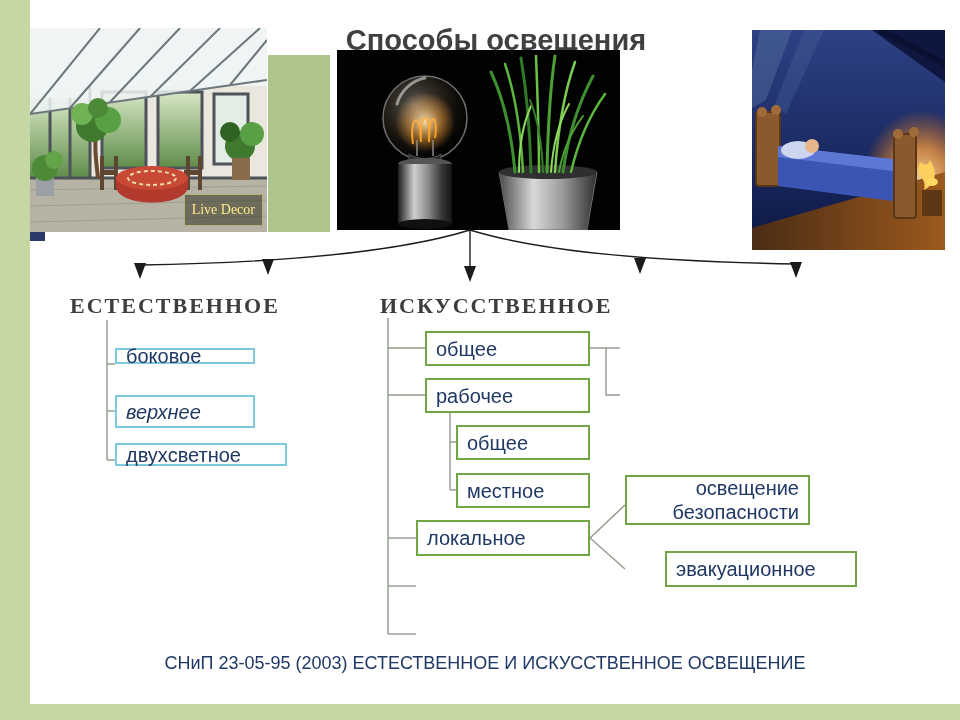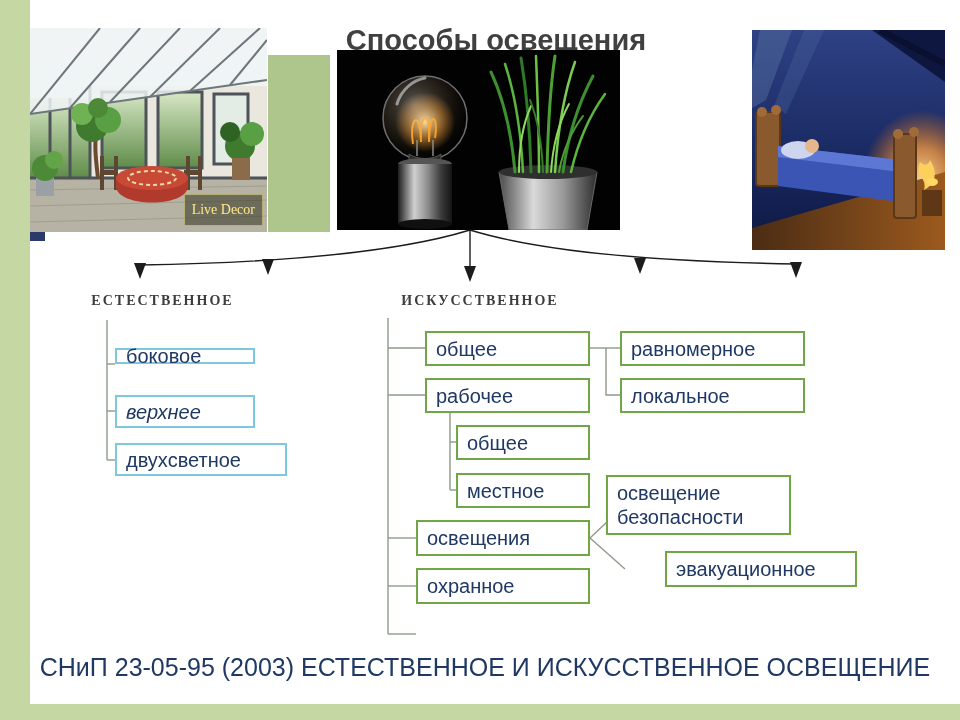--- a/index.html
+++ b/index.html
@@ -22,34 +22,34 @@
   .ph-bulb{left:337px;top:50px;width:283px;height:180px;}
   .ph-bedroom{left:752px;top:30px;width:193px;height:220px;}
   .watermark{
     position:absolute;right:4px;bottom:6px;font-family:"Liberation Serif",serif;
     font-size:14px;color:#ffe98a;background:rgba(50,50,30,0.55);
     padding:7px 7px;border:1px solid rgba(230,220,140,0.6);
   }
   .overlay{position:absolute;left:0;top:0;width:960px;height:720px;pointer-events:none;}
   .heading{
     position:absolute;font-family:"Liberation Serif",serif;font-weight:bold;
-    font-size:14px;letter-spacing:2px;color:#3d3d3d;text-align:center;height:22px;
+    font-size:22px;letter-spacing:2px;color:#3d3d3d;text-align:center;height:22px;
   }
   .h-natural{left:70px;top:293px;width:185px;}
   .h-artificial{left:380px;top:293px;width:200px;}
   .h-combined{left:668px;top:293px;width:250px;}
   .box{
     position:absolute;background:#ffffff;border:2px solid #70a646;
     display:flex;align-items:center;padding:0 9px;box-sizing:border-box;
     font-size:20px;color:#1f3864;line-height:1.2;
   }
   .box.cyan{border-color:#7ec8dd;}
   .footer{
     position:absolute;left:30px;top:653px;width:910px;text-align:center;
-    font-size:25px;color:#1f3864;
+    font-size:18px;color:#1f3864;
   }
 </style>
 </head>
 <body>
 
 <div class="slide">
 
   <div class="bar left-bar"></div>
   <div class="bar bottom-bar"></div>
   <div class="mid-band"></div>
@@ -277,29 +277,26 @@
       <path d="M590,538 L625,505"></path>
       <path d="M590,538 L625,569"></path>
     </g>
   </svg>
 
   <div class="heading h-natural">ЕСТЕСТВЕННОЕ</div>
   <div class="heading h-artificial">ИСКУССТВЕННОЕ</div>
 
   <div class="box cyan" style="left:115px;top:348px;width:140px;height:16px;">боковое</div>
   <div class="box cyan" style="left:115px;top:395px;width:140px;height:33px;font-style:italic;">верхнее</div>
-  <div class="box cyan" style="left:115px;top:443px;width:172px;height:33px;">двухсветное</div>
+  <div class="box cyan" style="left:115px;top:443px;width:172px;height:23px;">двухсветное</div>
 
   <div class="box" style="left:425px;top:331px;width:165px;height:35px;">общее</div>
   <div class="box" style="left:425px;top:378px;width:165px;height:35px;text-align:right;">рабочее</div>
   <div class="box" style="left:456px;top:425px;width:134px;height:35px;">общее</div>
   <div class="box" style="left:456px;top:473px;width:134px;height:35px;">местное</div>
-  <div class="box" style="left:416px;top:520px;width:174px;height:36px;">освещения</div>
-  <div class="box" style="left:416px;top:568px;width:174px;height:36px;">охранное</div>
-
-  <div class="box" style="left:620px;top:331px;width:185px;height:35px;">равномерное</div>
-  <div class="box" style="left:620px;top:378px;width:185px;height:35px;">локальное</div>
-  <div class="box" style="left:606px;top:475px;width:185px;height:60px;">освещение безопасности</div>
+  <div class="box" style="left:416px;top:520px;width:174px;height:36px;">локальное</div>
+
+  <div class="box" style="left:625px;top:475px;width:185px;height:50px;text-align:right;">освещение безопасности</div>
   <div class="box" style="left:625px;top:551px;width:192px;height:36px;margin-left:40px;">эвакуационное</div>
 
   <div class="footer">СНиП 23-05-95 (2003) ЕСТЕСТВЕННОЕ И ИСКУССТВЕННОЕ ОСВЕЩЕНИЕ</div>
 
 </div>
 
 </body></html>

